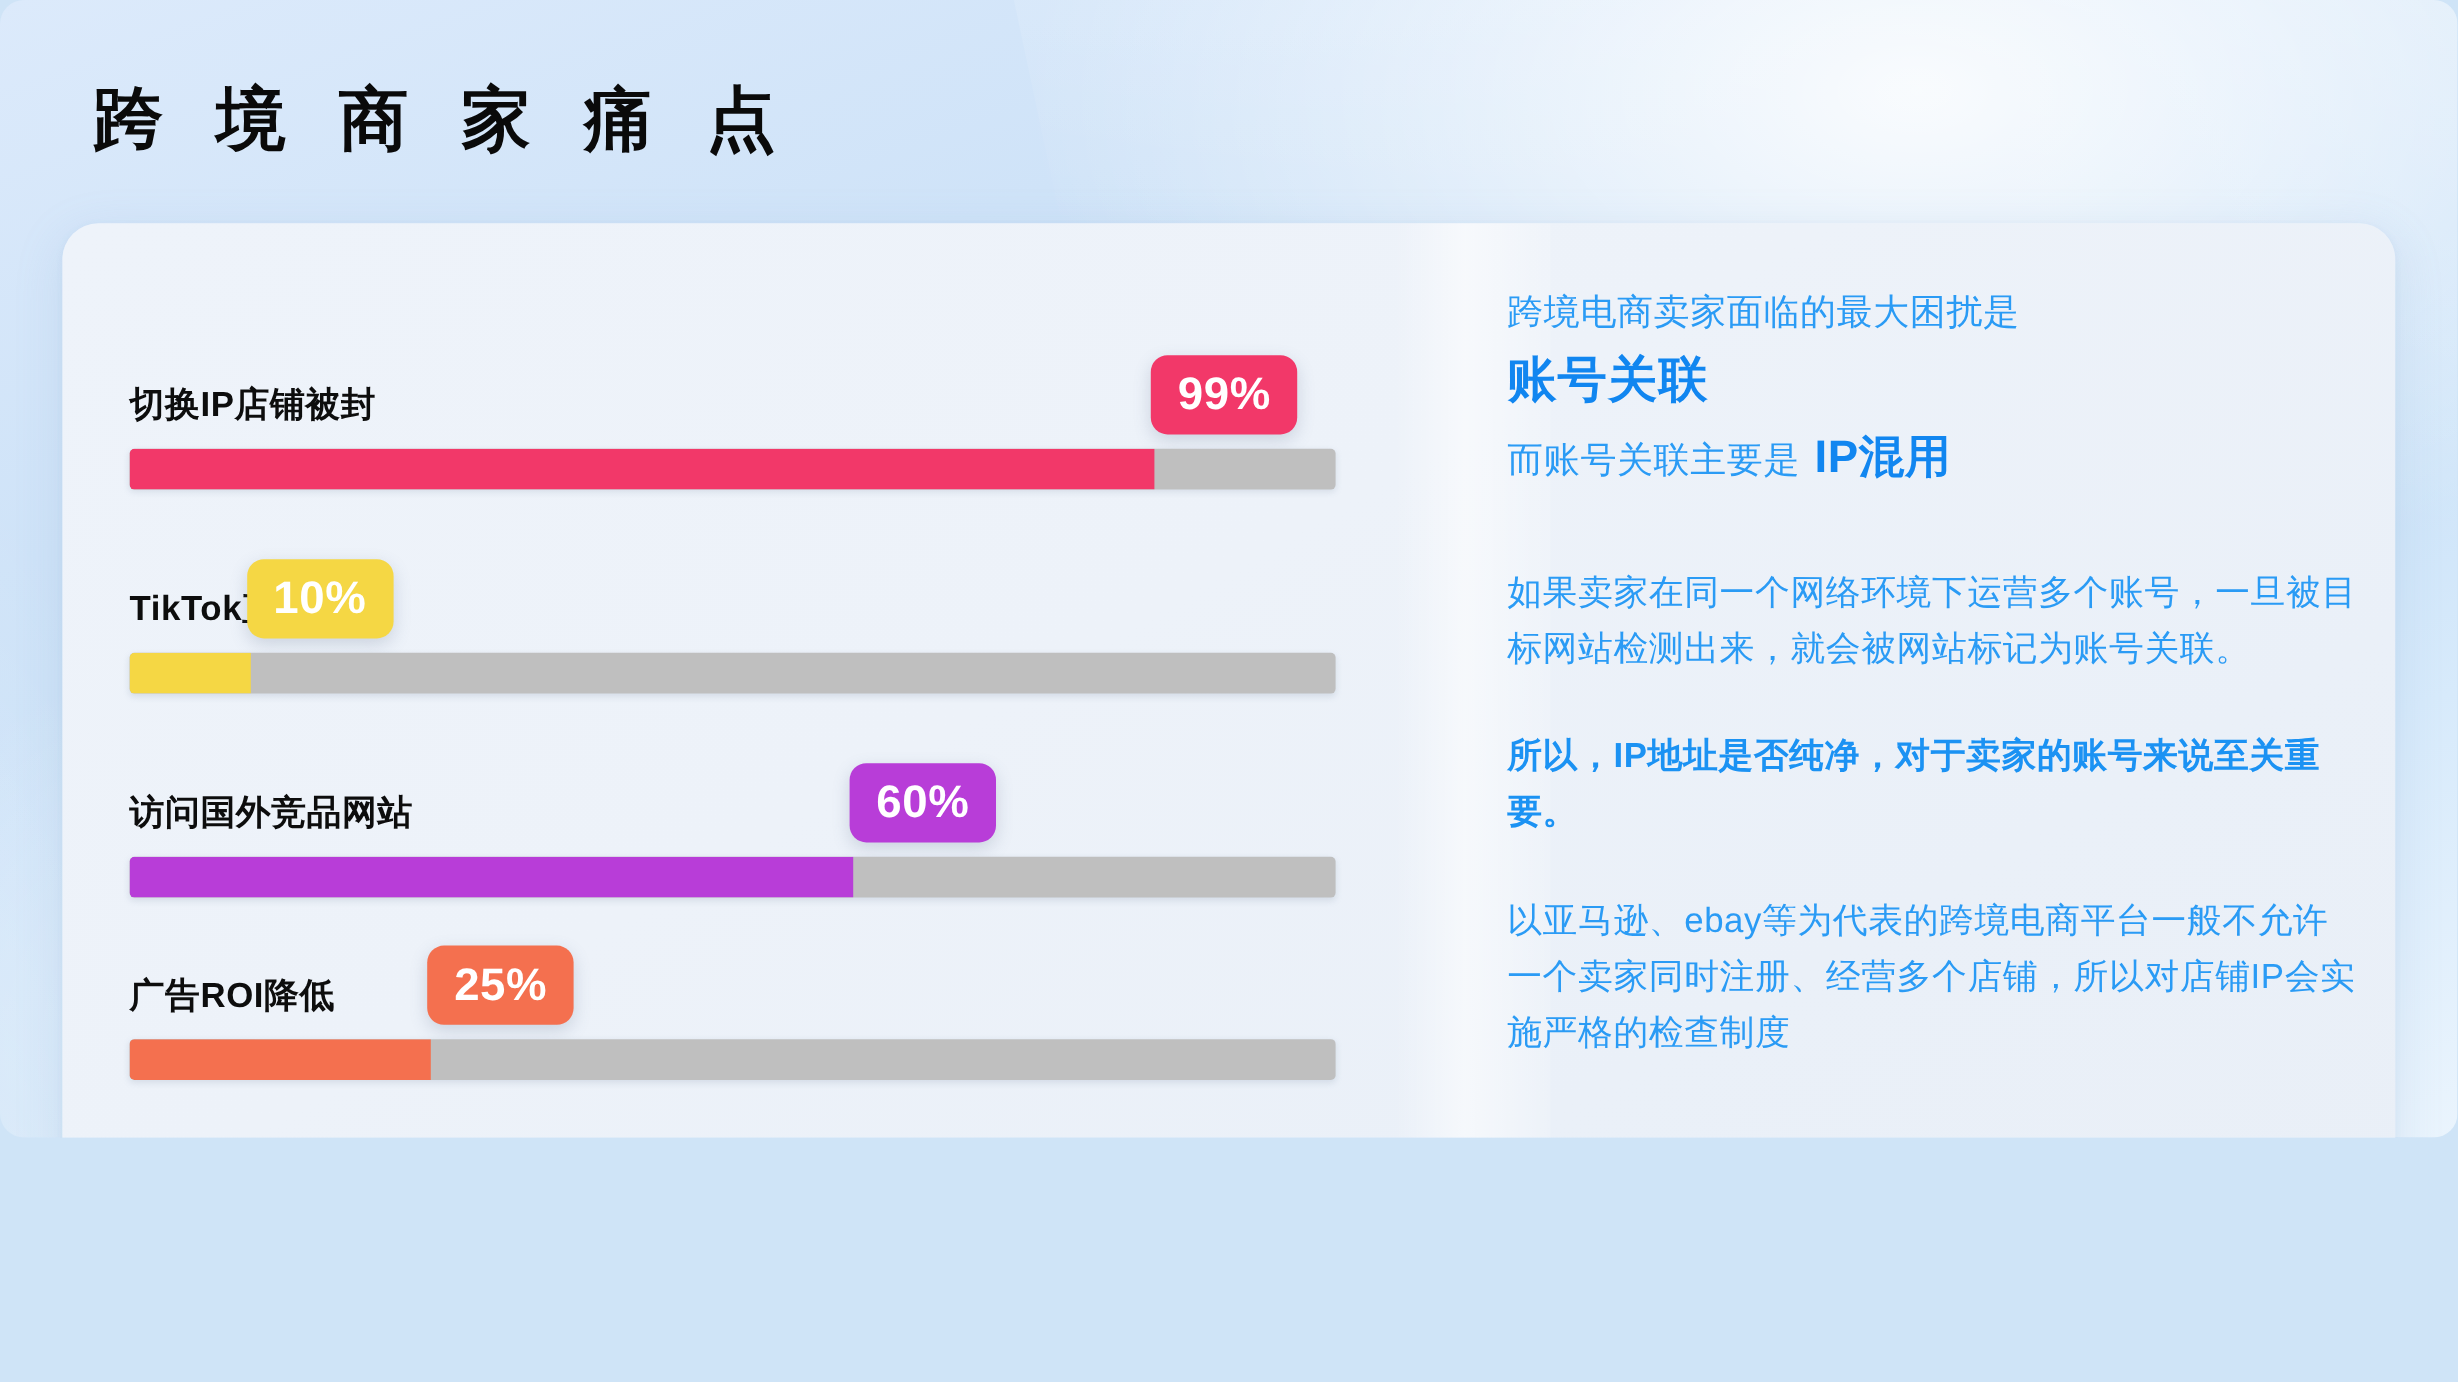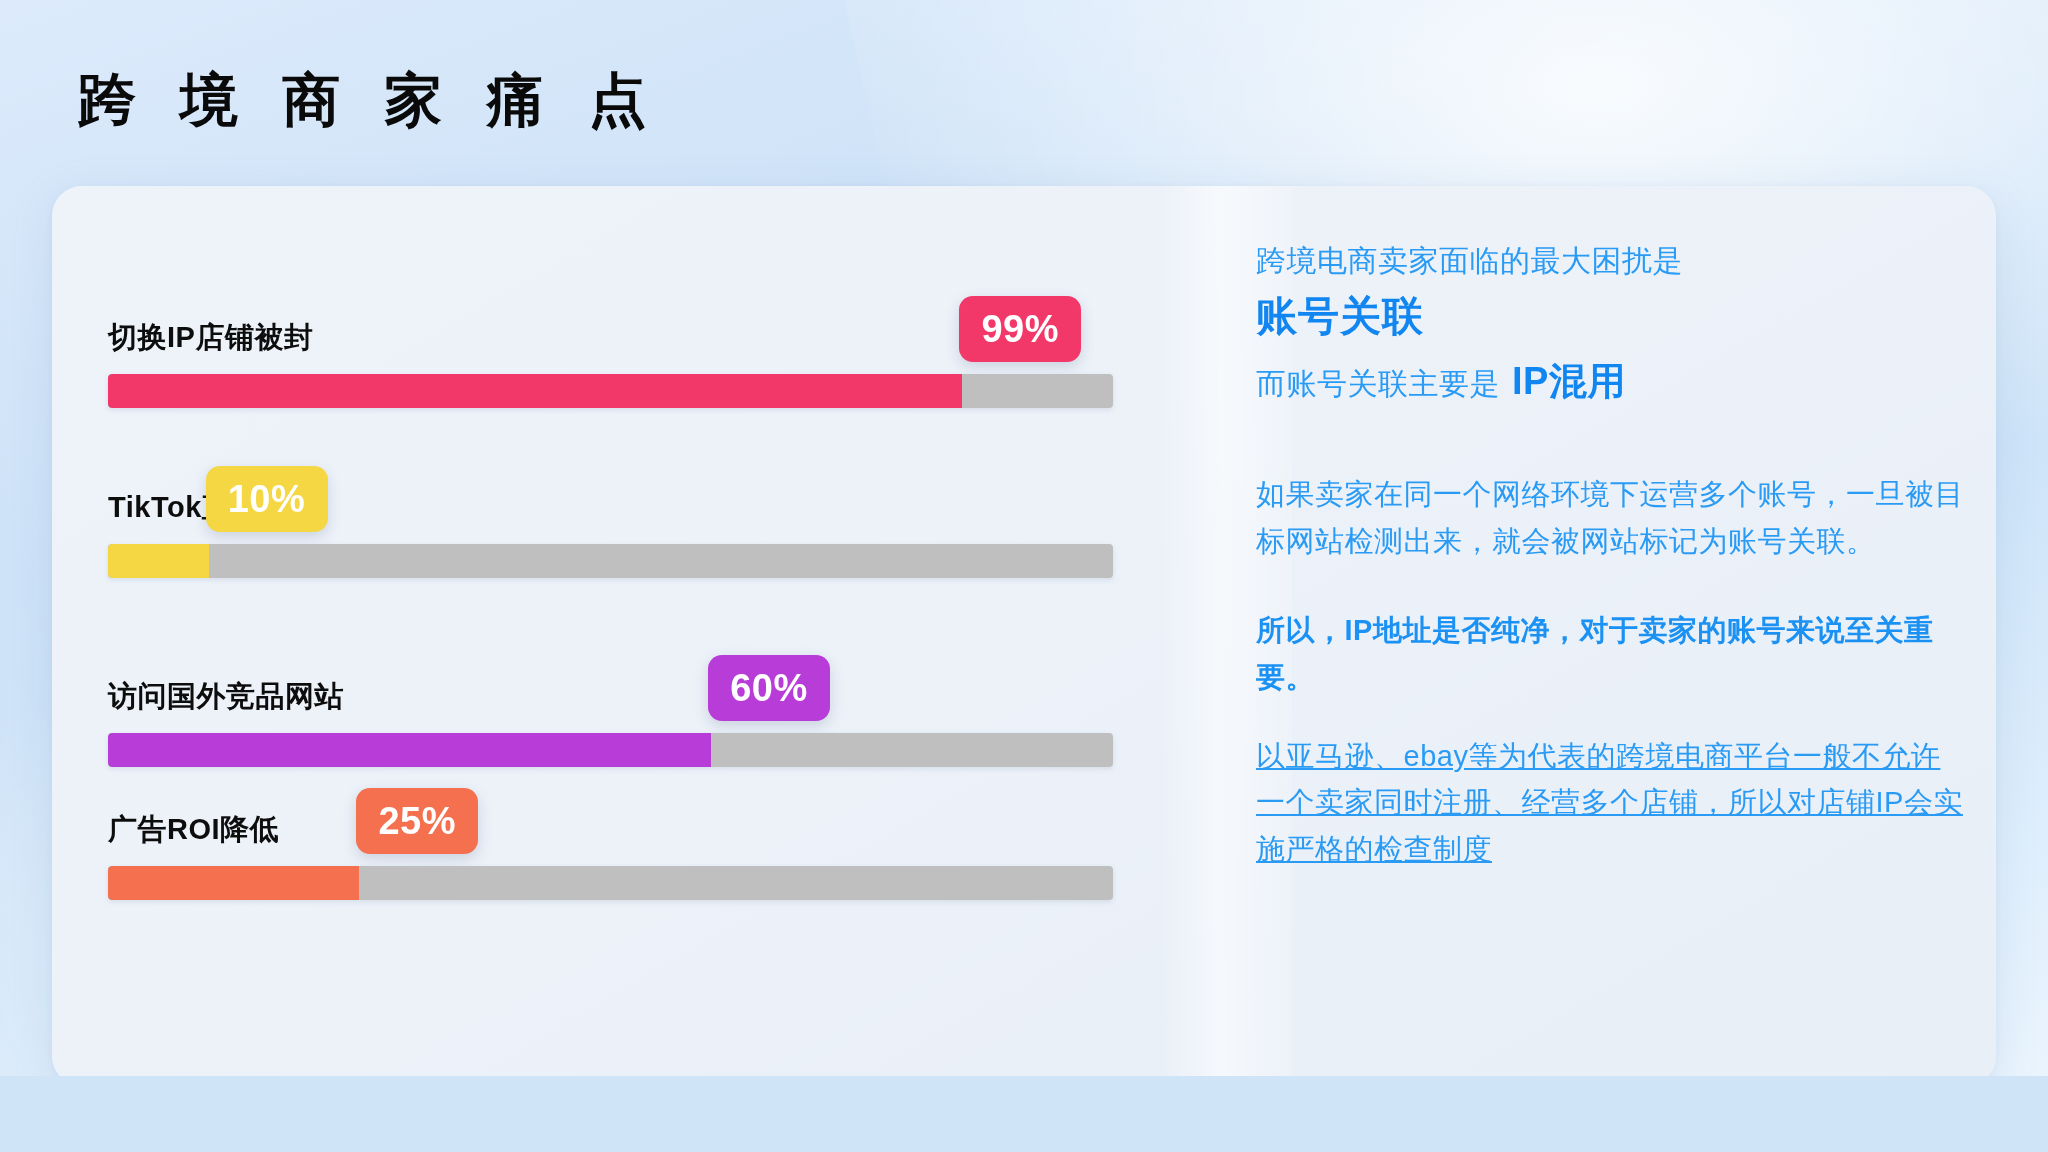--- a/index.html
+++ b/index.html
@@ -15,26 +15,27 @@
     font-family: "Liberation Sans", "DejaVu Sans", sans-serif;
     background: #cfe4f7;
     position: relative;
   }
 
   
   #page {
     position: absolute;
     inset: 0;
     width: 2048px;
-    height: 1076px;
+    height: 948px;
     background:
       radial-gradient(1200px 700px at 78% 8%, rgba(255,255,255,0.85) 0%, rgba(255,255,255,0.0) 62%),
       radial-gradient(900px 620px at 18% 92%, rgba(255,255,255,0.55) 0%, rgba(255,255,255,0.0) 60%),
       linear-gradient(160deg, #dceafb 0%, #cfe3f8 28%, #c6dff7 55%, #d7eafb 78%, #eaf4fd 100%);
     overflow: hidden;
+    border-radius: 20px;
   }
   #page::before {
     
     content: "";
     position: absolute;
     width: 1500px; height: 1100px;
     right: -320px; top: -520px;
     background: linear-gradient(205deg, rgba(255,255,255,0.92) 0%, rgba(255,255,255,0.35) 38%, rgba(255,255,255,0) 70%);
     transform: rotate(-12deg);
     pointer-events: none;
@@ -91,21 +92,21 @@
     position: absolute;
     left: 56px;
     top: 0;
     width: 1060px;
     height: 900px;
     z-index: 2;
   }
   .bar-group { position: absolute; left: 0; width: 1005px; }
   .bar-group.g0 { top: 92px; }
   .bar-group.g1 { top: 262px; }
-  .bar-group.g2 { top: 451px; }
+  .bar-group.g2 { top: 432px; }
   .bar-group.g3 { top: 584px; }
 
   .bar-head {
     position: relative;
     height: 84px;
   }
   .bar-label {
     position: absolute;
     left: 0;
     bottom: 4px;
@@ -190,21 +191,21 @@
     font-size: 29px;
     line-height: 1.62;
     letter-spacing: 0.5px;
     margin-top: 60px;
   }
   .copy-para.bold {
     font-weight: 900;
     color: #1b92f3;
     margin-top: 42px;
   }
-  .copy-para.last { margin-top: 32px; text-decoration: underline; }
+  .copy-para.last { margin-top: 44px; }
 </style>
 </head>
 <body>
 
 <div id="page">
 
   <div class="page-title">跨 境 商 家 痛 点</div>
 
   <div class="card">
 

